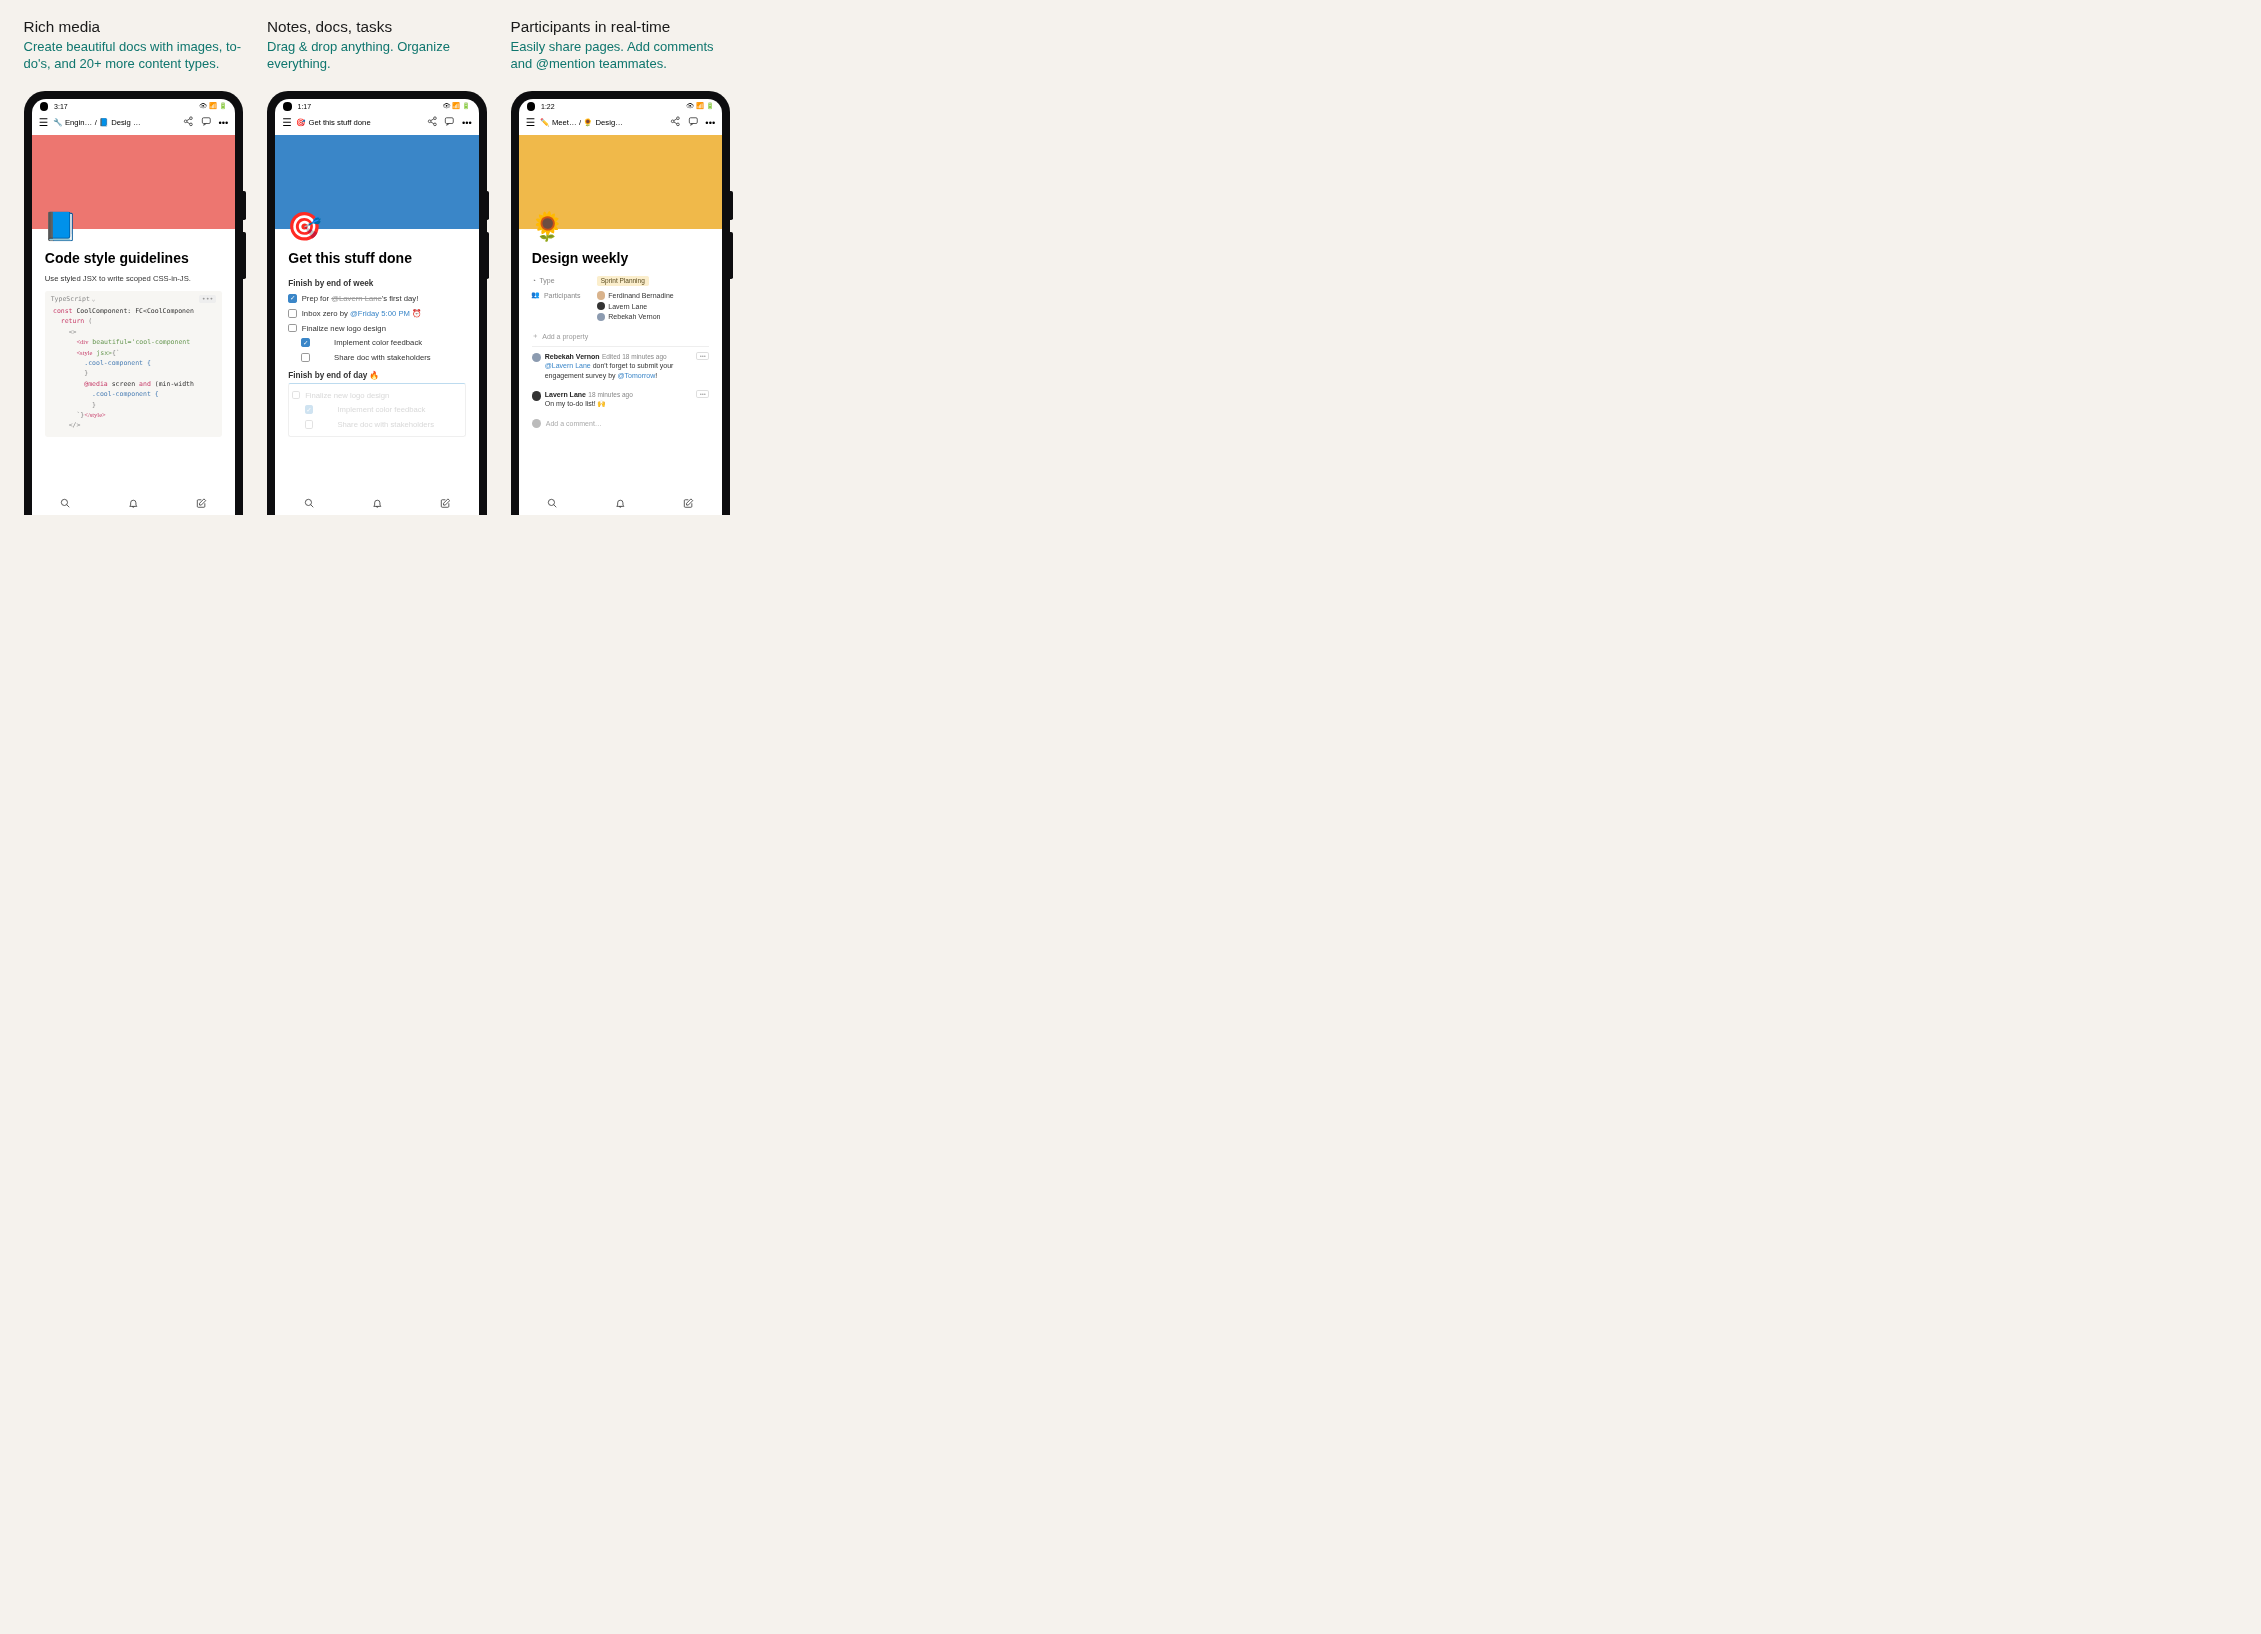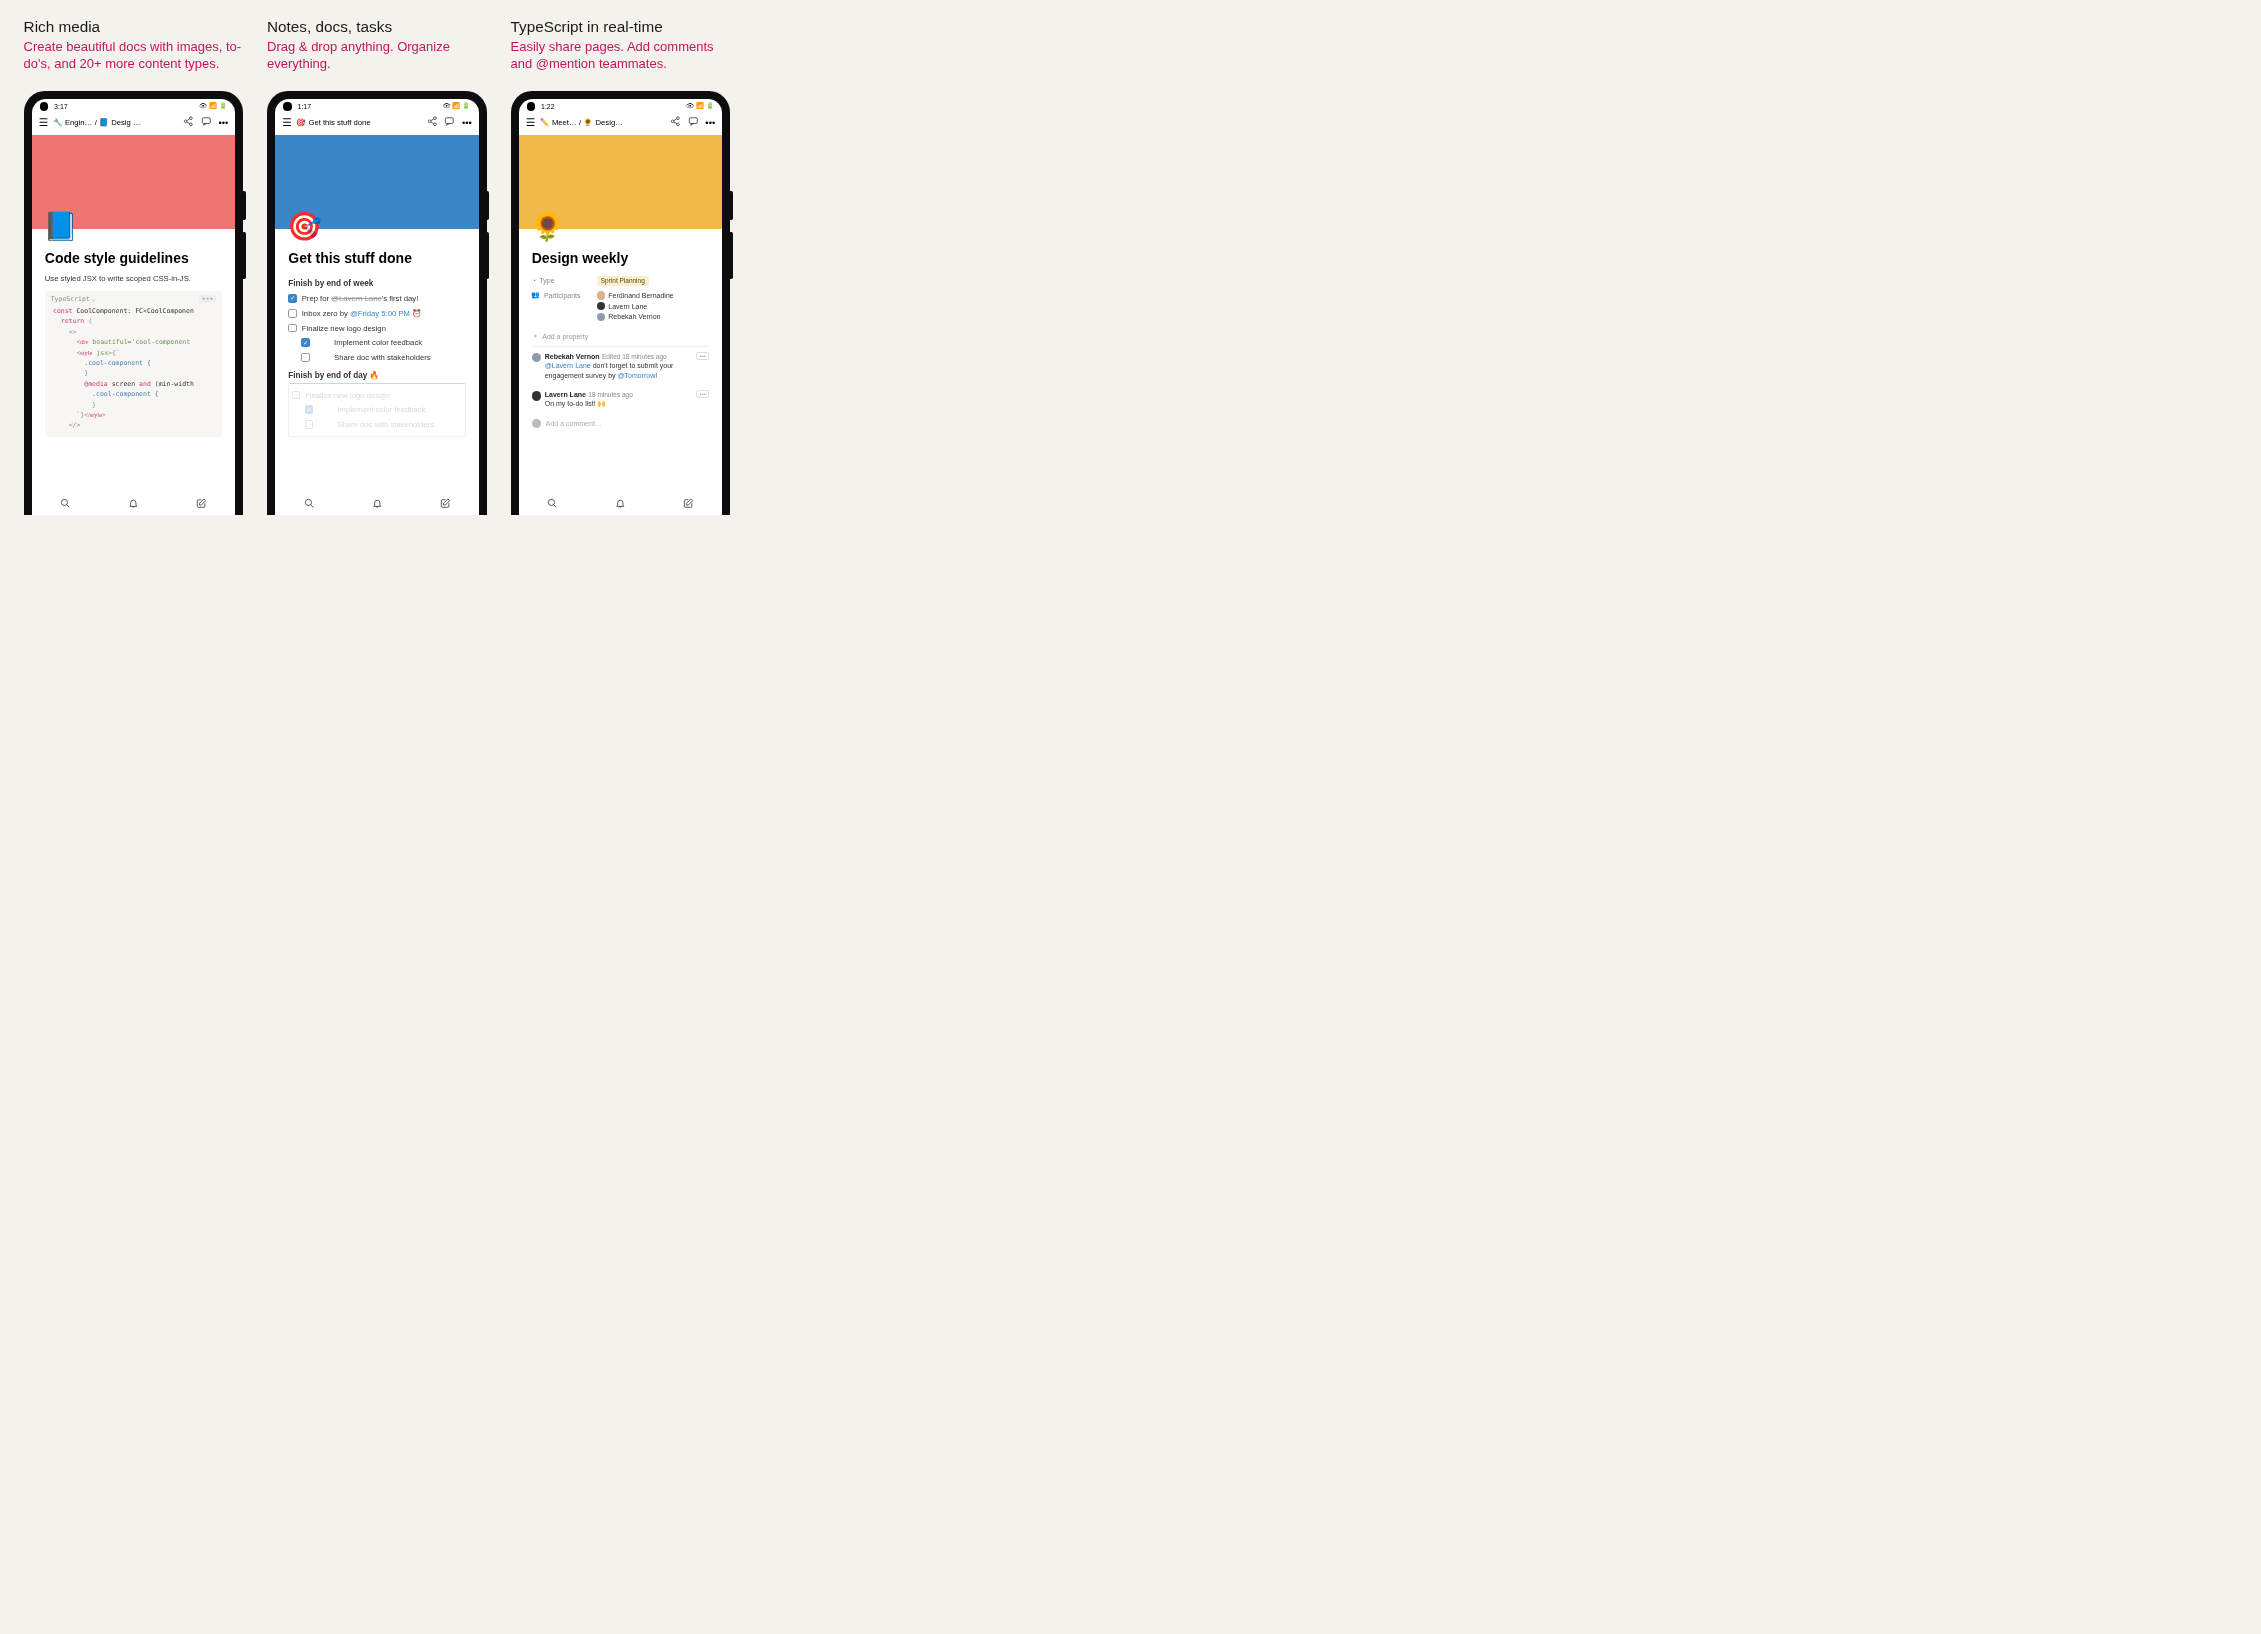--- a/index.html
+++ b/index.html
@@ -17,21 +17,21 @@
   }
   .panel { flex: 1; display: flex; flex-direction: column; }
   .headline {
     font-size: 15.3px;
     font-weight: 400;
     color: #1a1a1a;
     margin-bottom: 3.5px;
   }
   .subhead {
     font-size: 13px;
-    color: #be185d;
+    color: #0f766e;
     line-height: 1.3;
     margin-bottom: 17.7px;
   }
   .phone {
     background: #0d0d0f;
     border-radius: 21px 21px 0 0;
     padding: 8.2px 8.2px 0 8.2px;
     height: 424px;
     position: relative;
   }
@@ -396,21 +396,21 @@
           <span><svg class="icon-svg" viewBox="0 0 24 24">
                 <path d="M12 4H5a2 2 0 0 0-2 2v13a2 2 0 0 0 2 2h13a2 2 0 0 0 2-2v-7"></path>
                 <path d="M18 2l4 4-10 10H8v-4z"></path>
               </svg></span>
         </div>
       </div>
     </div>
   </div>
 
   <div class="panel">
-    <div class="headline">TypeScript in real-time</div>
+    <div class="headline">Participants in real-time</div>
     <div class="subhead">Easily share pages. Add comments and @mention teammates.</div>
     <div class="phone">
       <div class="screen">
         <div class="status-bar">
           <span class="camera"></span>
           <span>1:22</span>
           <span class="status-right">👁 📶 🔋</span>
         </div>
         <div class="topbar">
           <span class="hamburger">☰</span>

